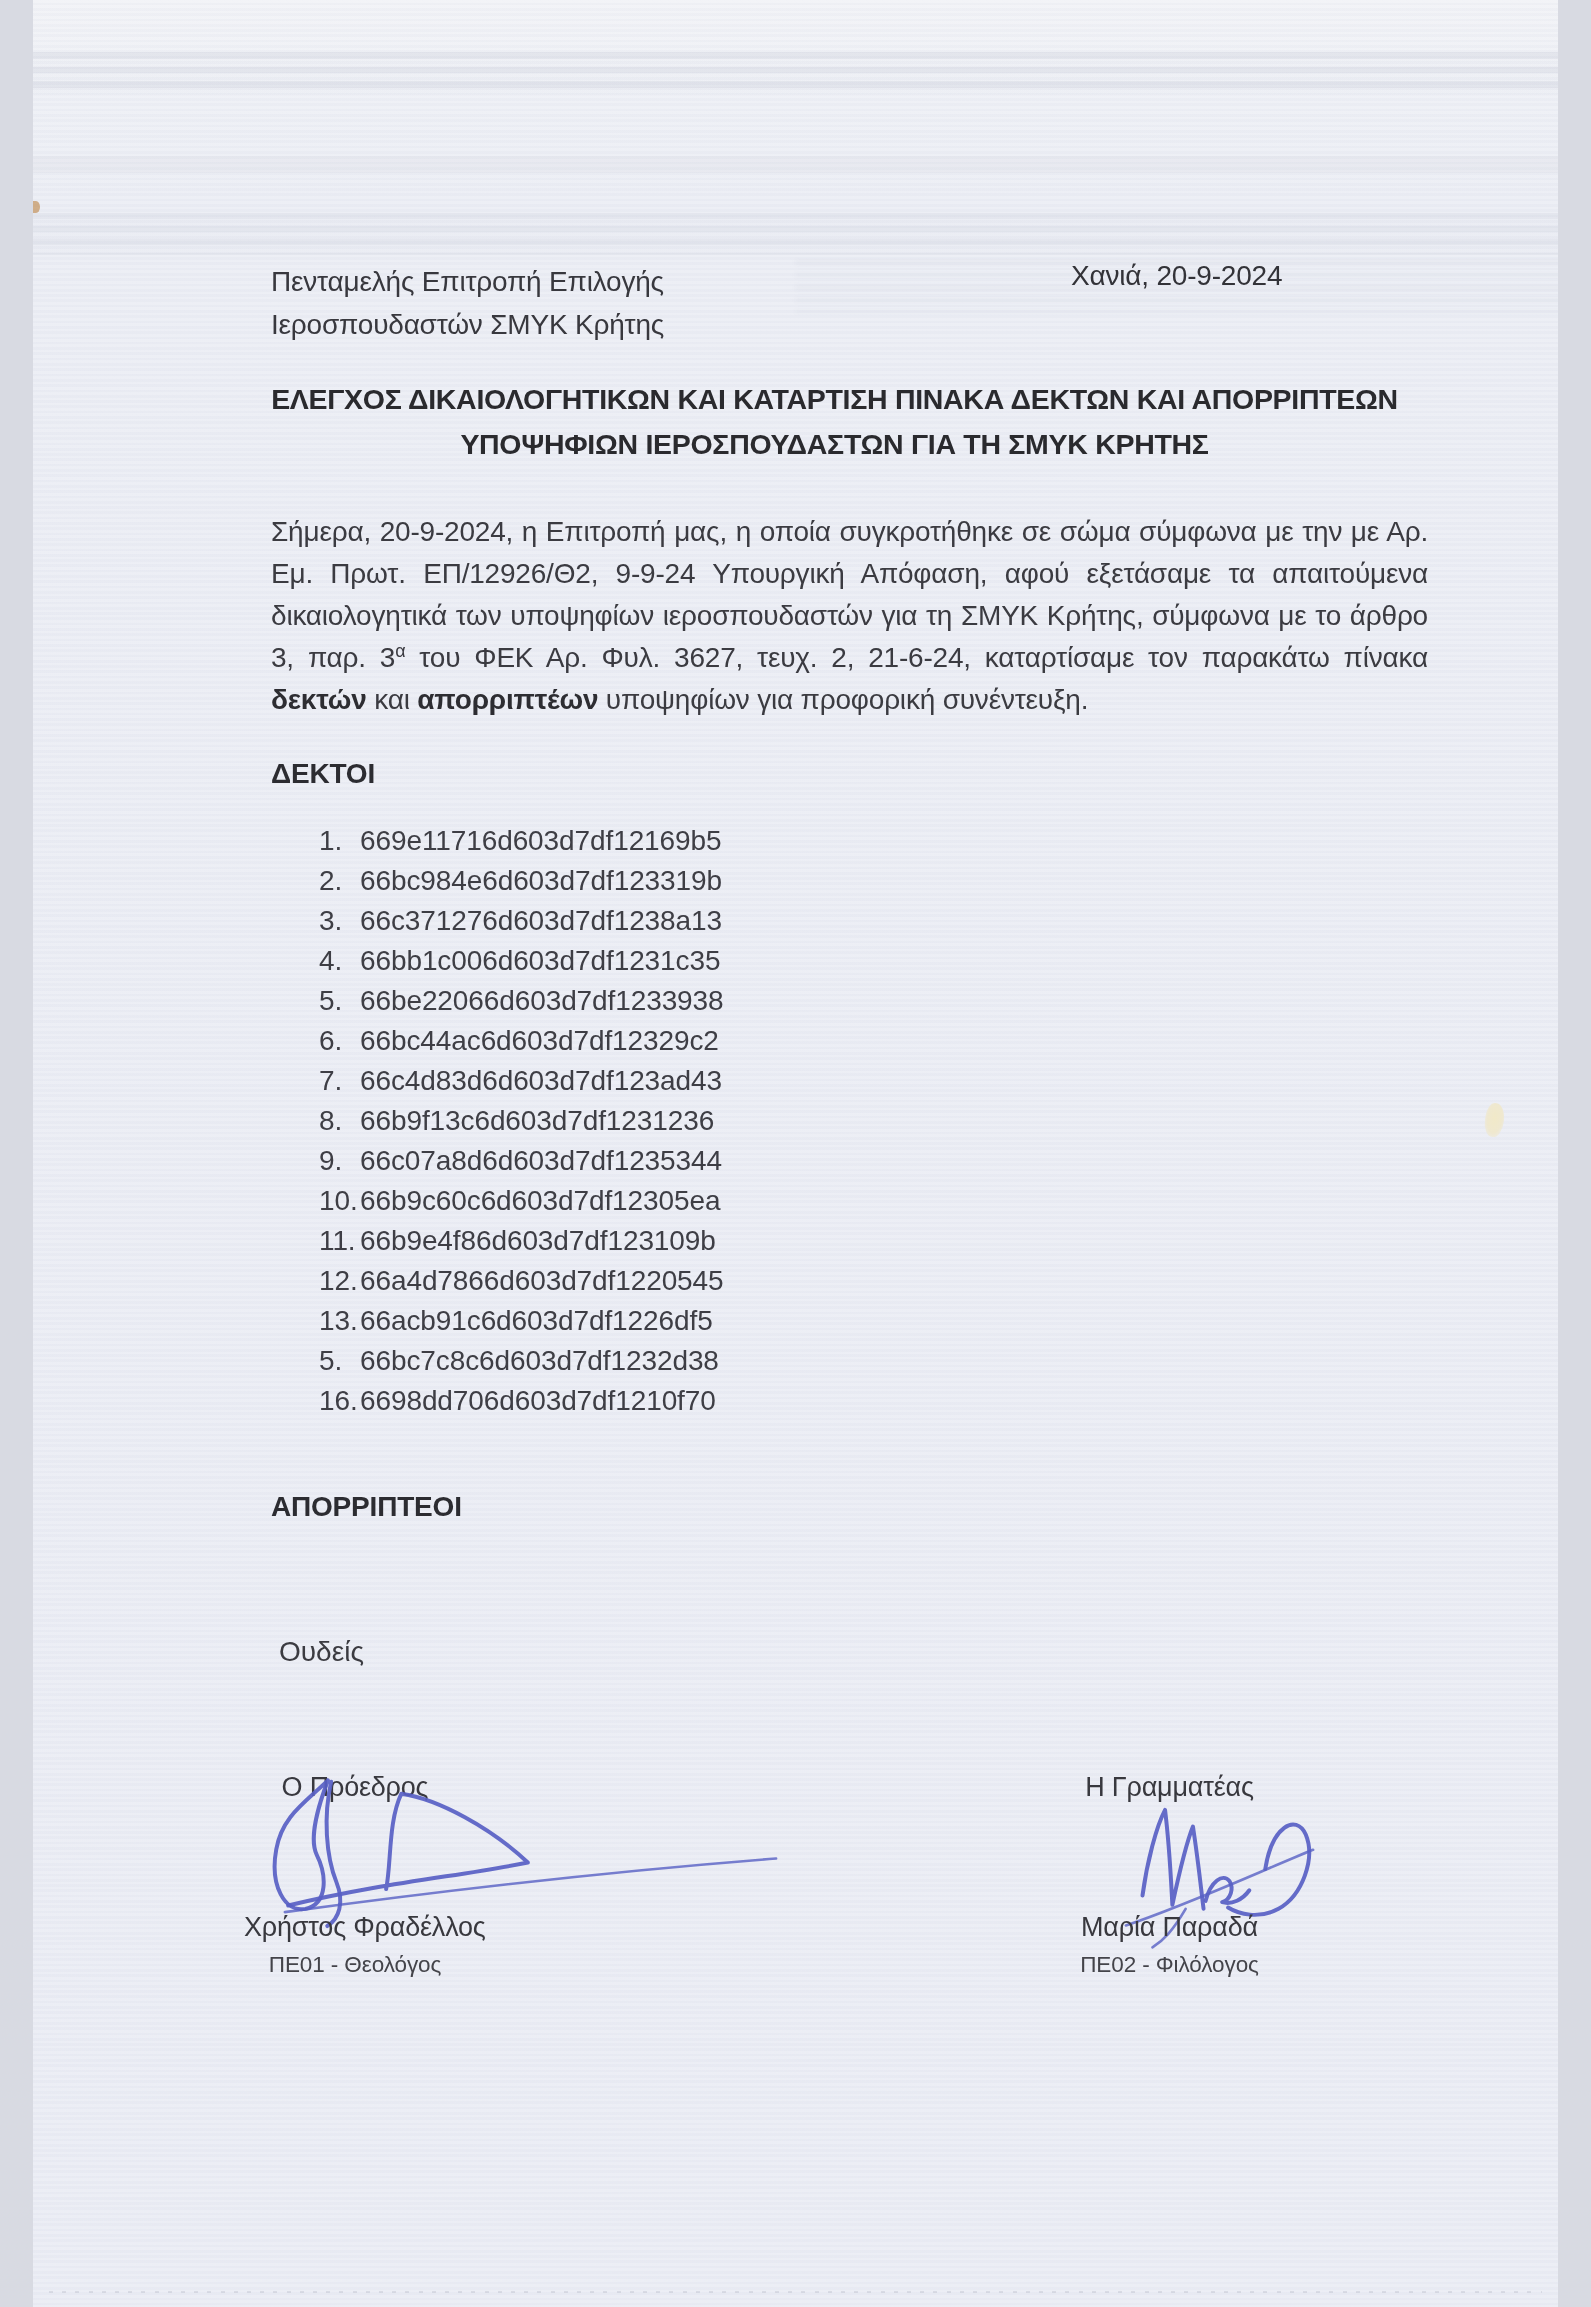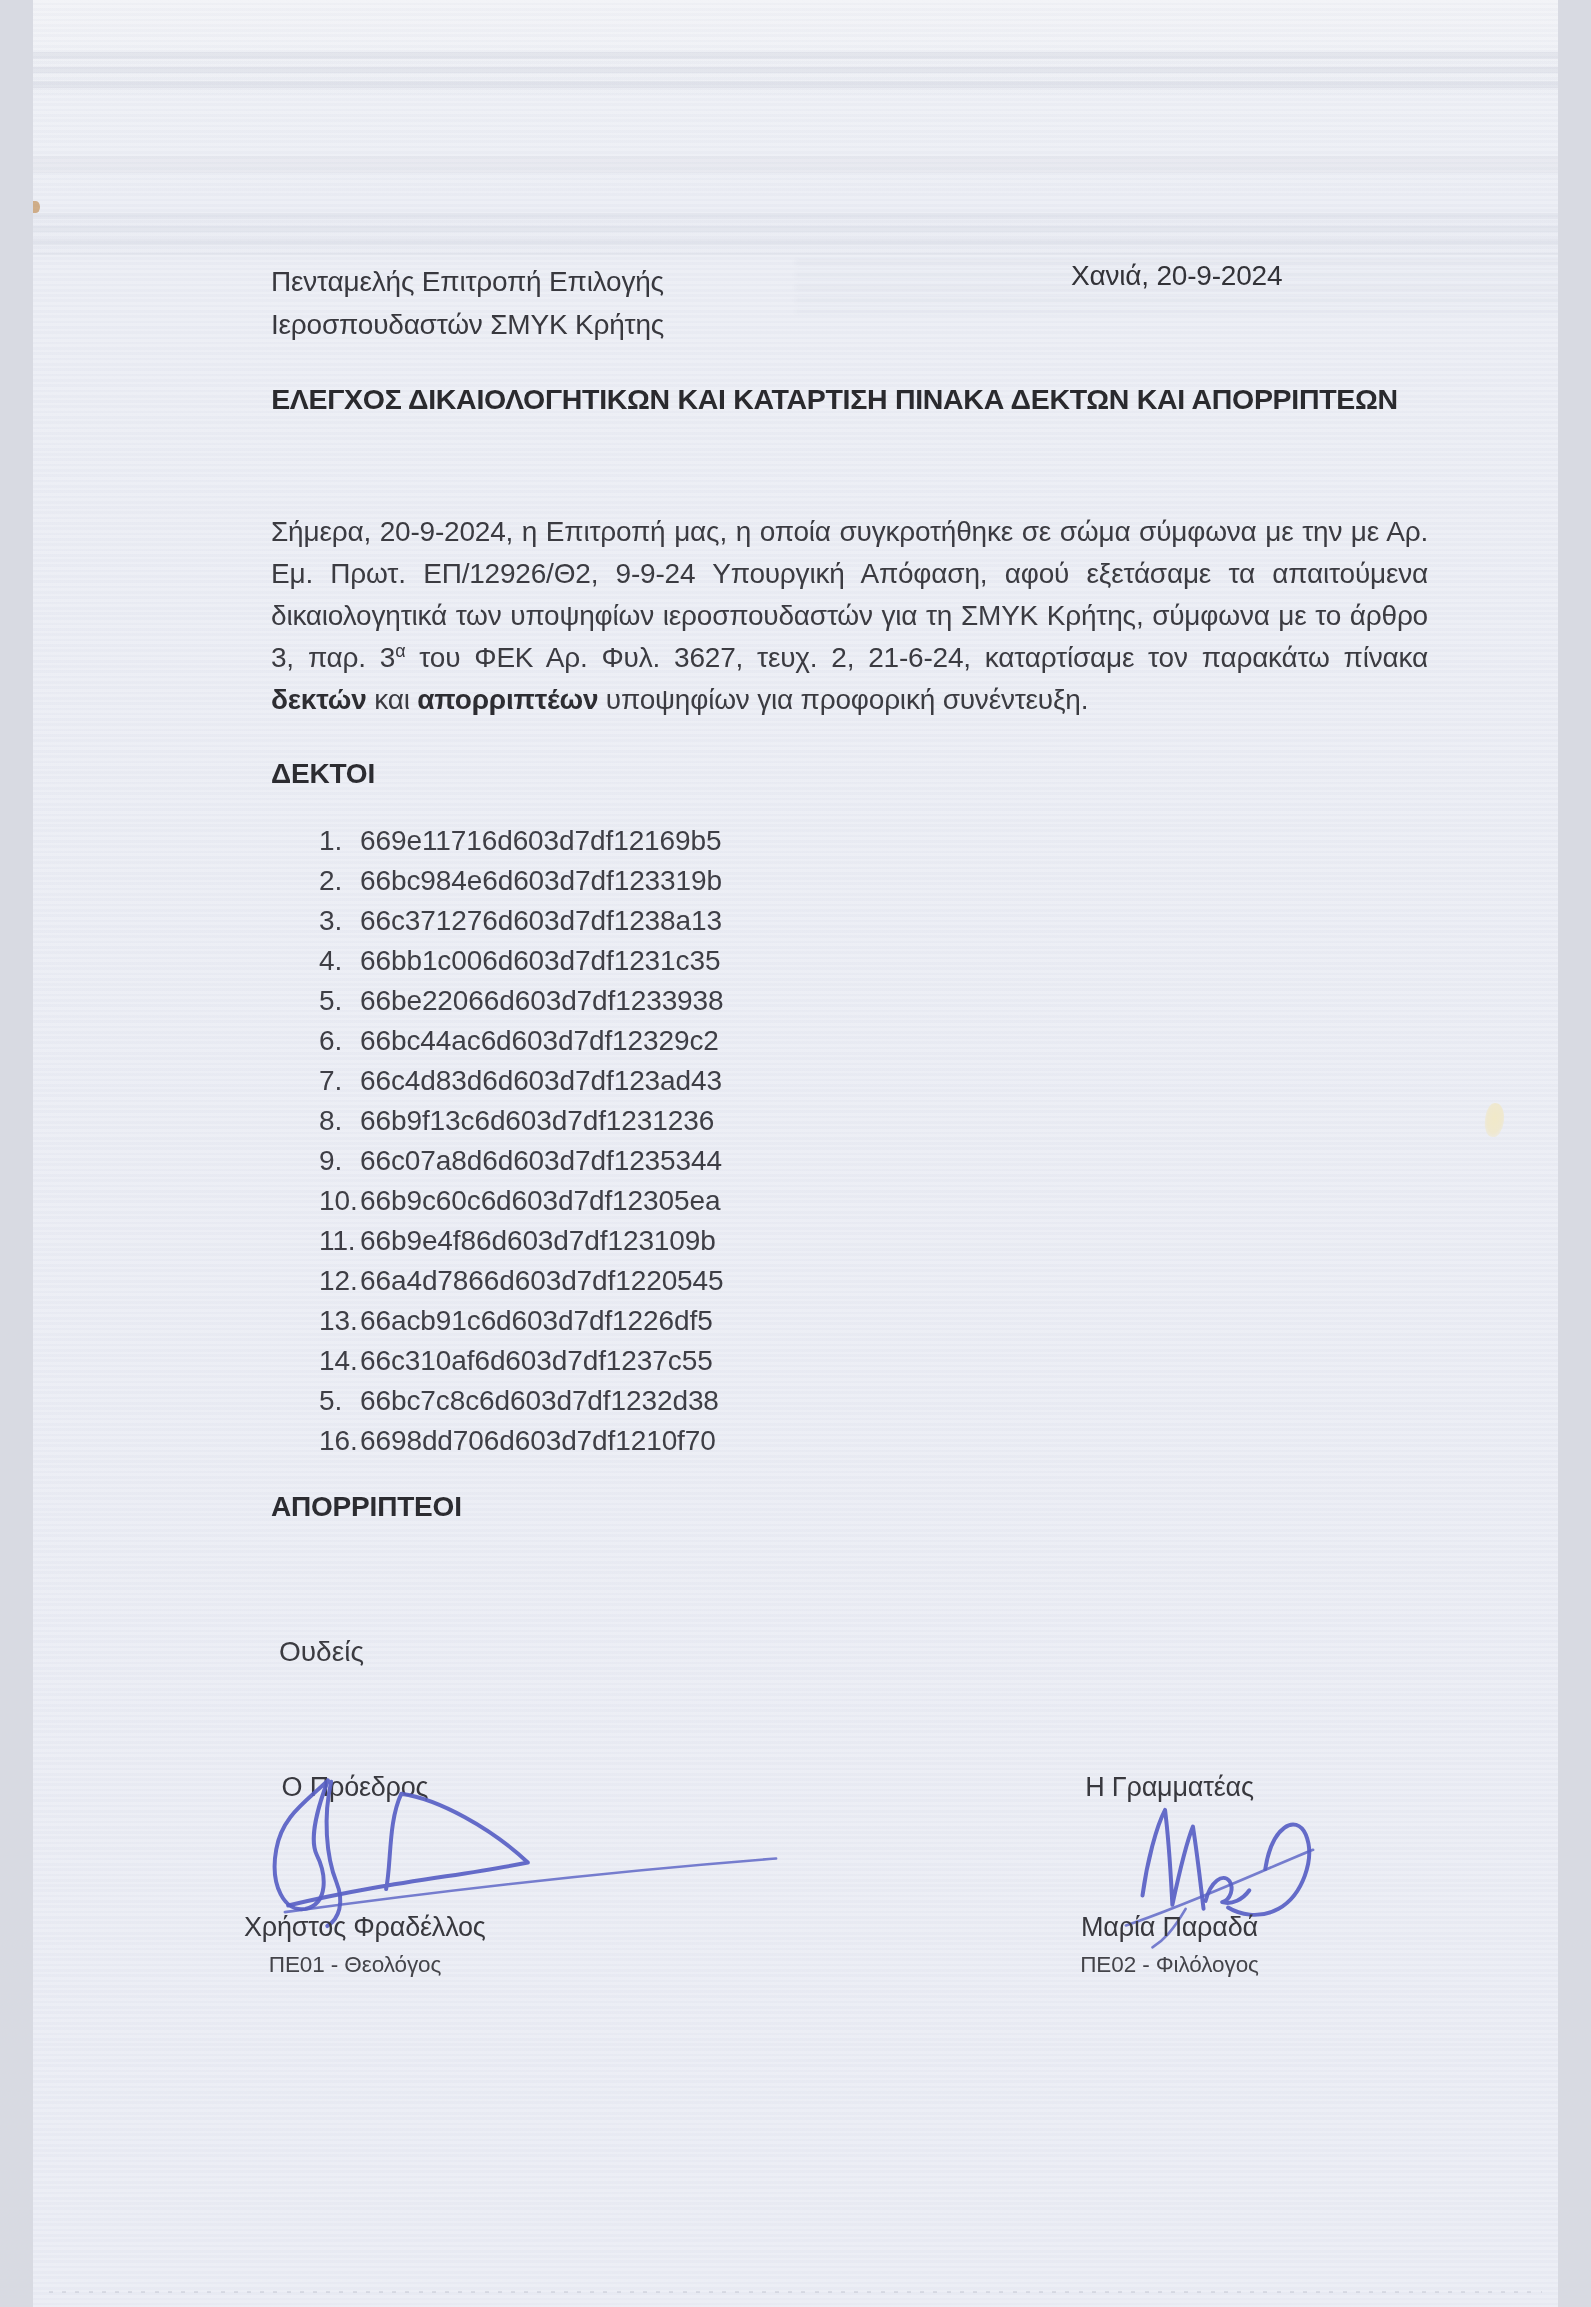--- a/index.html
+++ b/index.html
@@ -95,20 +95,21 @@
   <div class="speck-edge"></div>
   <div class="bottom-dots"></div>
 
   <div class="header-block">
     <div>Πενταμελής Επιτροπή Επιλογής</div>
     <div>Ιεροσπουδαστών ΣΜΥΚ Κρήτης</div>
   </div>
   <div class="place-date">Χανιά, 20-9-2024</div>
 
   <div class="doc-title l1">ΕΛΕΓΧΟΣ ΔΙΚΑΙΟΛΟΓΗΤΙΚΩΝ ΚΑΙ ΚΑΤΑΡΤΙΣΗ ΠΙΝΑΚΑ ΔΕΚΤΩΝ ΚΑΙ ΑΠΟΡΡΙΠΤΕΩΝ</div>
+  <div class="doc-title l2">ΥΠΟΨΗΦΙΩΝ ΙΕΡΟΣΠΟΥΔΑΣΤΩΝ ΓΙΑ ΤΗ ΣΜΥΚ ΚΡΗΤΗΣ</div>
 
   <div class="par"><span>Σήμερα, 20-9-2024, η Επιτροπή μας, η οποία συγκροτήθηκε σε σώμα σύμφωνα με την με Αρ. Εμ. Πρωτ. ΕΠ/12926/Θ2, 9-9-24 Υπουργική Απόφαση, αφού εξετάσαμε τα απαιτούμενα δικαιολογητικά των υποψηφίων ιεροσπουδαστών για τη ΣΜΥΚ Κρήτης, σύμφωνα με το άρθρο 3, παρ. 3</span><sup>α</sup><span> του ΦΕΚ Αρ. Φυλ. 3627, τευχ. 2, 21-6-24, καταρτίσαμε τον παρακάτω πίνακα </span><b>δεκτών</b><span> και </span><b>απορριπτέων</b><span> υποψηφίων για προφορική συνέντευξη.</span></div>
 
   <div class="section-heading h-accepted">ΔΕΚΤΟΙ</div>
   <div class="list">
 
       <div class="list-row">
         <span class="num">1.</span>
         <span class="id">669e11716d603d7df12169b5</span>
       </div>
@@ -166,24 +167,20 @@
       <div class="list-row">
         <span class="num">12.</span>
         <span class="id">66a4d7866d603d7df1220545</span>
       </div>
 
       <div class="list-row">
         <span class="num">13.</span>
         <span class="id">66acb91c6d603d7df1226df5</span>
       </div>
 
-      <div class="list-row">
-        <span class="num">14.</span>
-        <span class="id">66c310af6d603d7df1237c55</span>
-      </div>
 
       <div class="list-row">
         <span class="num">5.</span>
         <span class="id">66bc7c8c6d603d7df1232d38</span>
       </div>
 
       <div class="list-row">
         <span class="num">16.</span>
         <span class="id">6698dd706d603d7df1210f70</span>
       </div>

